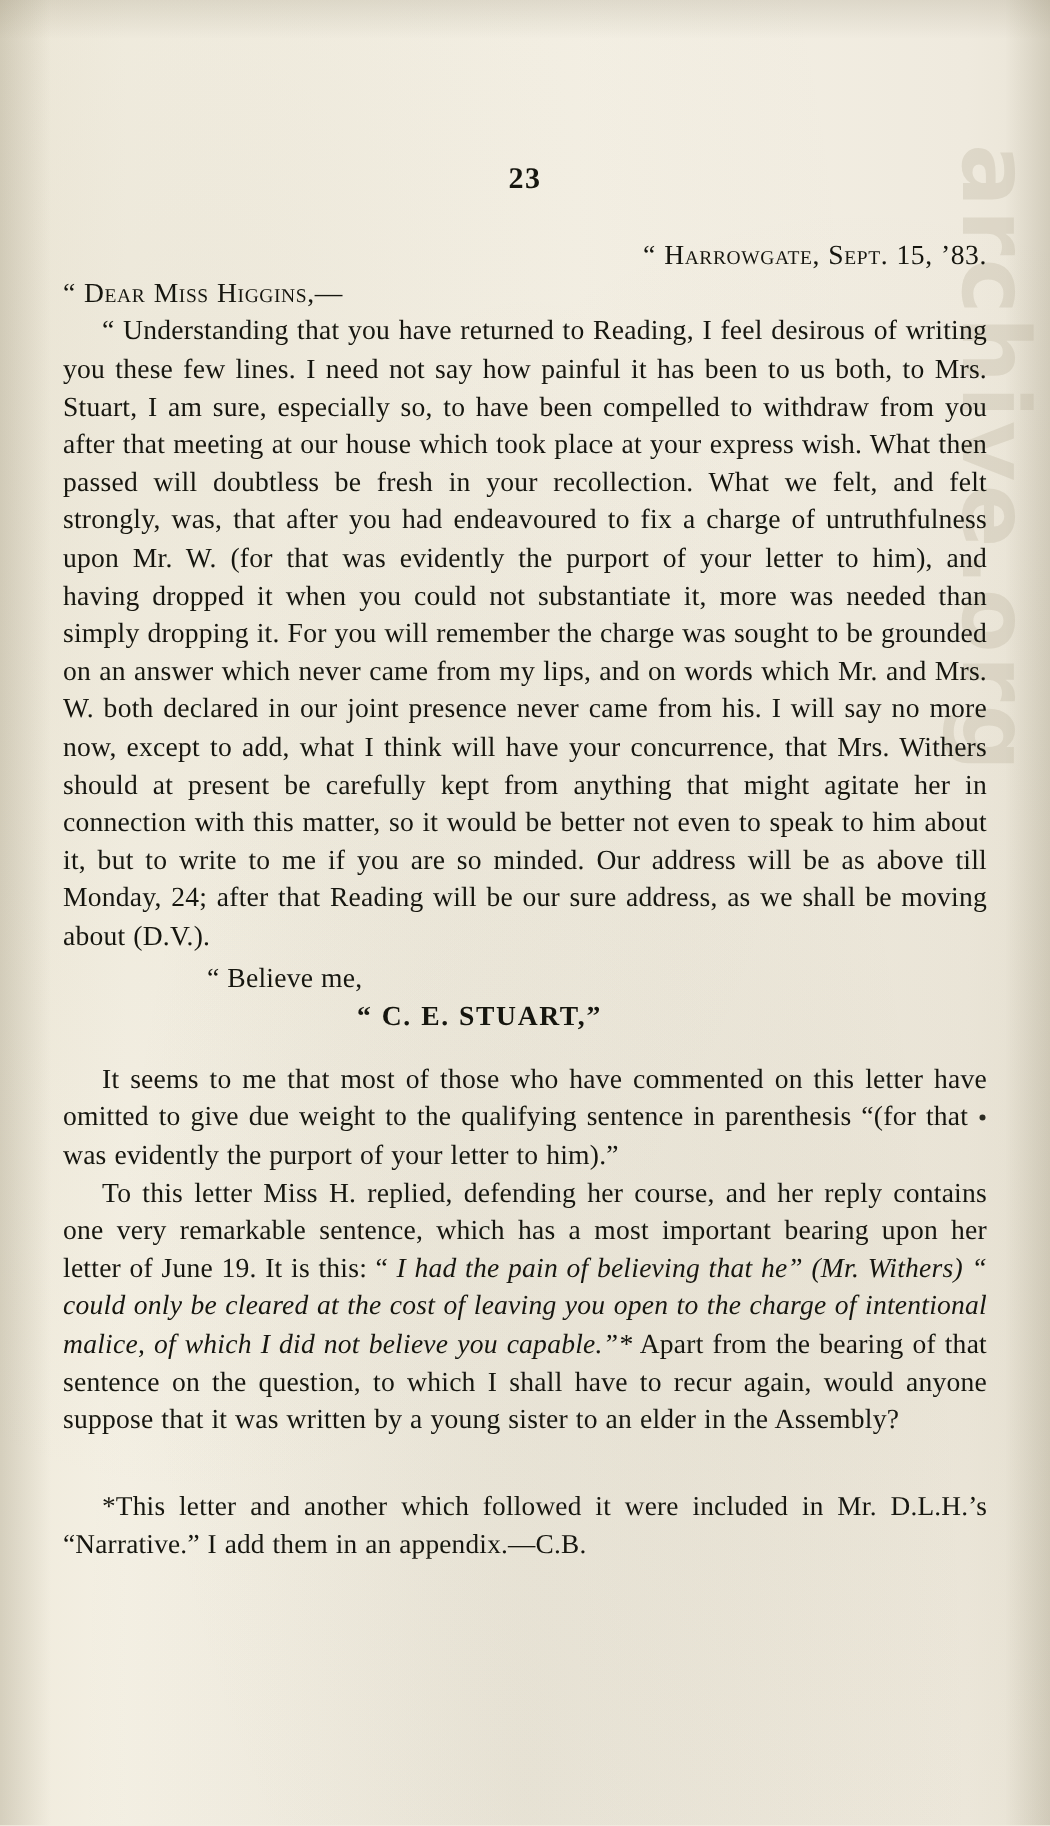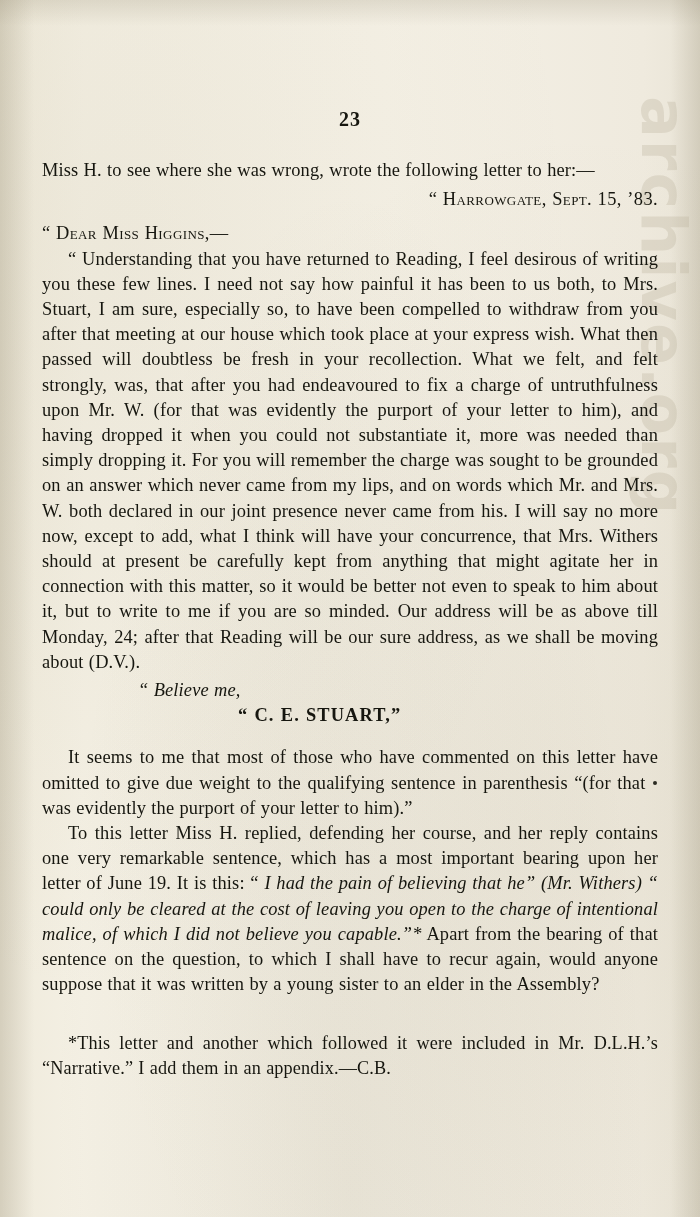--- a/index.html
+++ b/index.html
@@ -111,26 +111,25 @@
   .sc {
     font-variant: small-caps;
     letter-spacing: 0.4px;
   }
   .dateline {
     text-align: right;
     padding-left: 130px;
     margin-top: 4px;
   }
   .salutation {
-    margin-top: 9px;
+    margin-top: 0;
   }
   .closing1 {
     padding-left: 96px;
     margin-top: 3px;
-    font-style: italic;
   }
   .closing2 {
     padding-left: 122px;
   }
   .signature {
     padding-left: 196px;
     font-weight: bold;
     letter-spacing: 1.1px;
   }
   .gap-para {
@@ -165,21 +164,20 @@
   <div class="edge-top"></div>
 
   <div class="watermark">archive.org</div>
 
   <div class="content">
 
     <div class="folio">23</div>
 
     <div class="body-text">
 
-      <p class="noindent">Miss H. to see where she was wrong, wrote the following letter to her:—</p>
 
       <p class="dateline"><span class="sc">“ Harrowgate, Sept. 15, ’83.</span></p>
 
       <p class="salutation noindent"><span class="sc">“ Dear Miss Higgins,—</span></p>
 
       <p class="indent">“ Understanding that you have returned to Reading, I feel desirous of writing you these few lines. I need not say how painful it has been to us both, to Mrs. Stuart, I am sure, especially so, to have been compelled to withdraw from you after that meeting at our house which took place at your express wish. What then passed will doubtless be fresh in your recollection. What we felt, and felt strongly, was, that after you had endeavoured to fix a charge of untruthfulness upon Mr. W. (for that was evidently the purport of your letter to him), and having dropped it when you could not substantiate it, more was needed than simply dropping it. For you will remember the charge was sought to be grounded on an answer which never came from my lips, and on words which Mr. and Mrs. W. both declared in our joint presence never came from his. I will say no more now, except to add, what I think will have your concurrence, that Mrs. Withers should at present be carefully kept from anything that might agitate her in connection with this matter, so it would be better not even to speak to him about it, but to write to me if you are so minded. Our address will be as above till Monday, 24; after that Reading will be our sure address, as we shall be moving about (D.V.).</p>
 
       <p class="closing1">“ Believe me,</p>
       <p class="signature">“ C. E. STUART,”</p>
 

